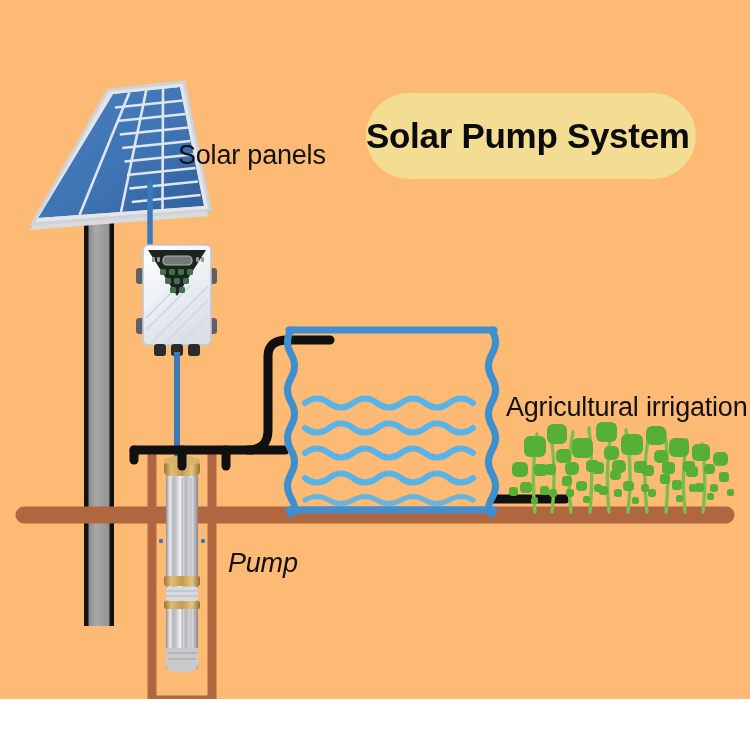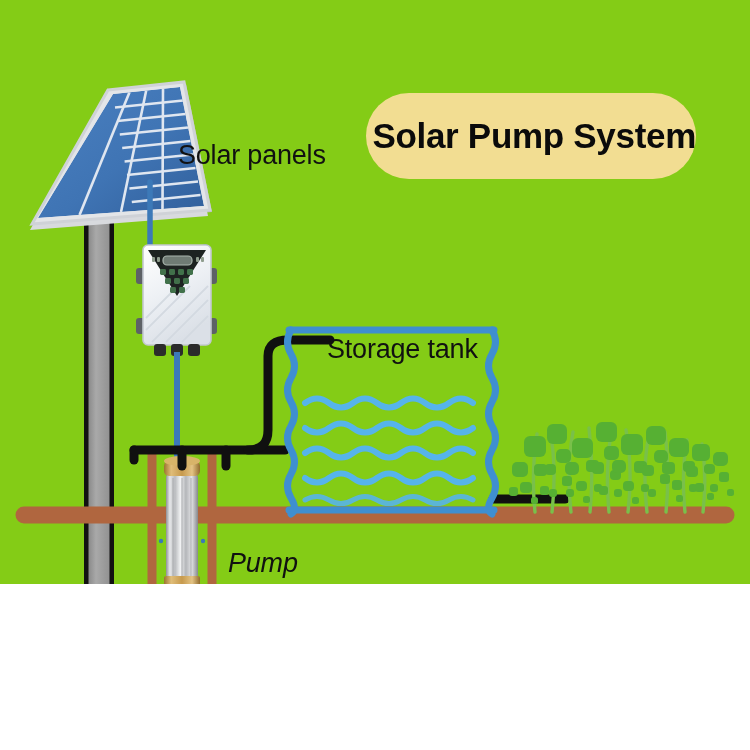--- a/index.html
+++ b/index.html
@@ -7,22 +7,22 @@
     margin: 0;
     padding: 0;
     background: #ffffff;
   }
   body {
     font-family: "Liberation Sans", sans-serif;
   }
   #stage {
     position: relative;
     width: 750px;
-    height: 584px;
-    background: #84cc16;
+    height: 699px;
+    background: #fdba74;
     overflow: hidden;
   }
   #scene {
     position: absolute;
     left: 0;
     top: 0;
     width: 750px;
     height: 750px;
   }
   .lbl {
@@ -42,21 +42,21 @@
   #title-pill {
     position: absolute;
     left: 366px;
     top: 93px;
     width: 330px;
     height: 86px;
     background: #f2dd92;
     border-radius: 43px;
     display: flex;
     align-items: center;
-    justify-content: flex-end;
+    justify-content: flex-start;
   }
   #title-text {
     font-family: "Liberation Sans", sans-serif;
     font-size: 35px;
     font-weight: 700;
     color: #0b0b0b;
     letter-spacing: -0.3px;
     white-space: nowrap;
   }
 </style>
@@ -354,22 +354,22 @@
     <g fill="#3c79b8">
       <circle cx="161" cy="541" r="2.2"></circle>
       <circle cx="203" cy="541" r="2.2"></circle>
     </g>
 
   </svg>
 
   <div class="lbl" id="lbl-solar-panels">Solar panels</div>
 
 
-  <div class="lbl" id="lbl-storage-tank">Storage tank</div>
-
+
+  <div class="lbl" id="lbl-agri">Agricultural irrigation</div>
 
   <div class="lbl" id="lbl-pump">Pump</div>
 
   <div id="title-pill">
     <span id="title-text">Solar Pump System</span>
   </div>
 
 </div>
 
 </body></html>

